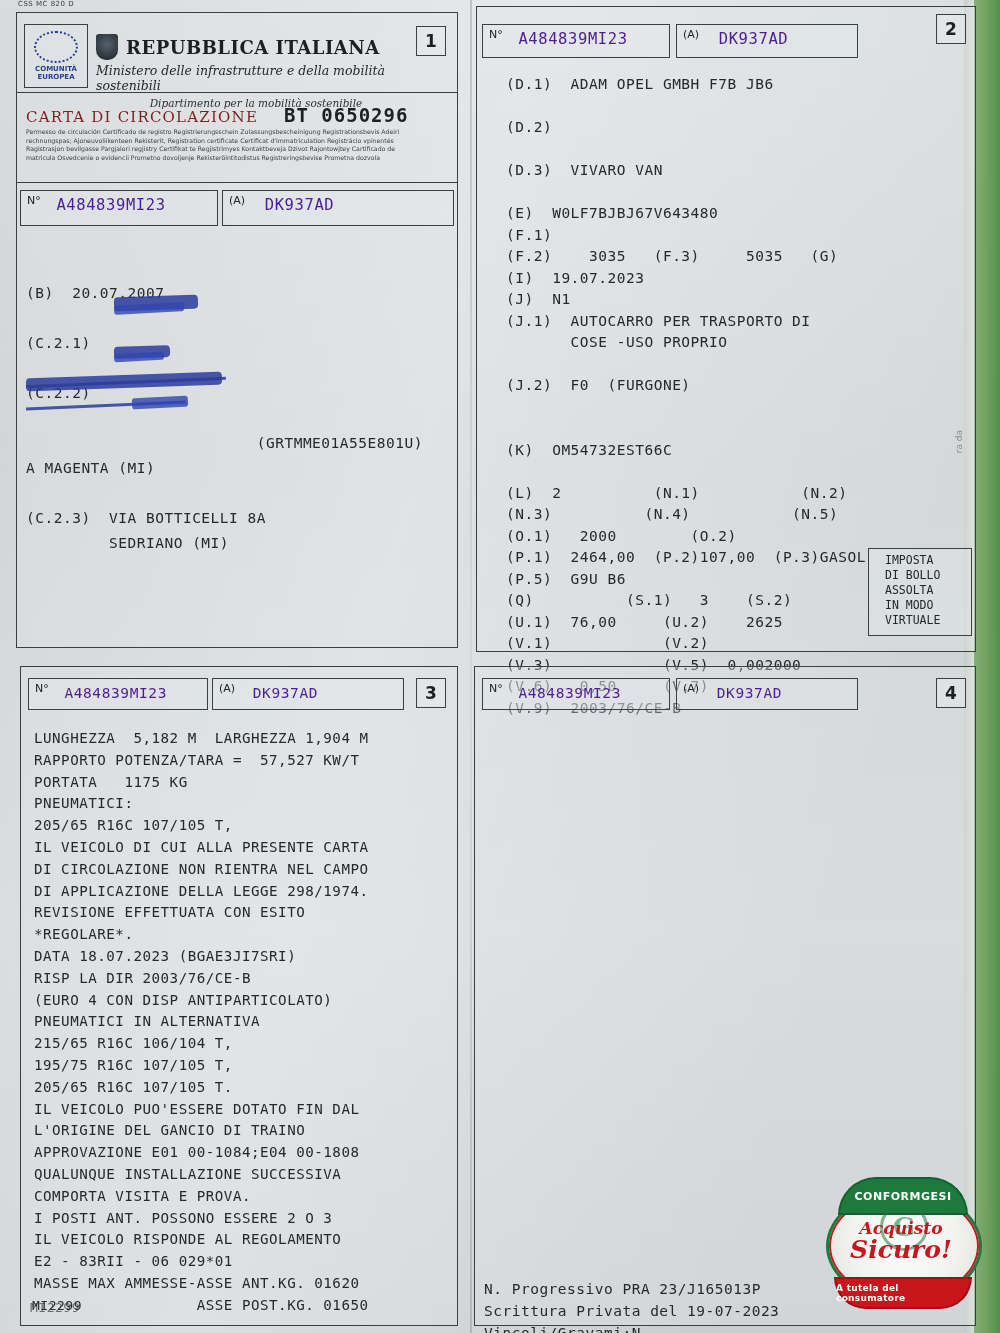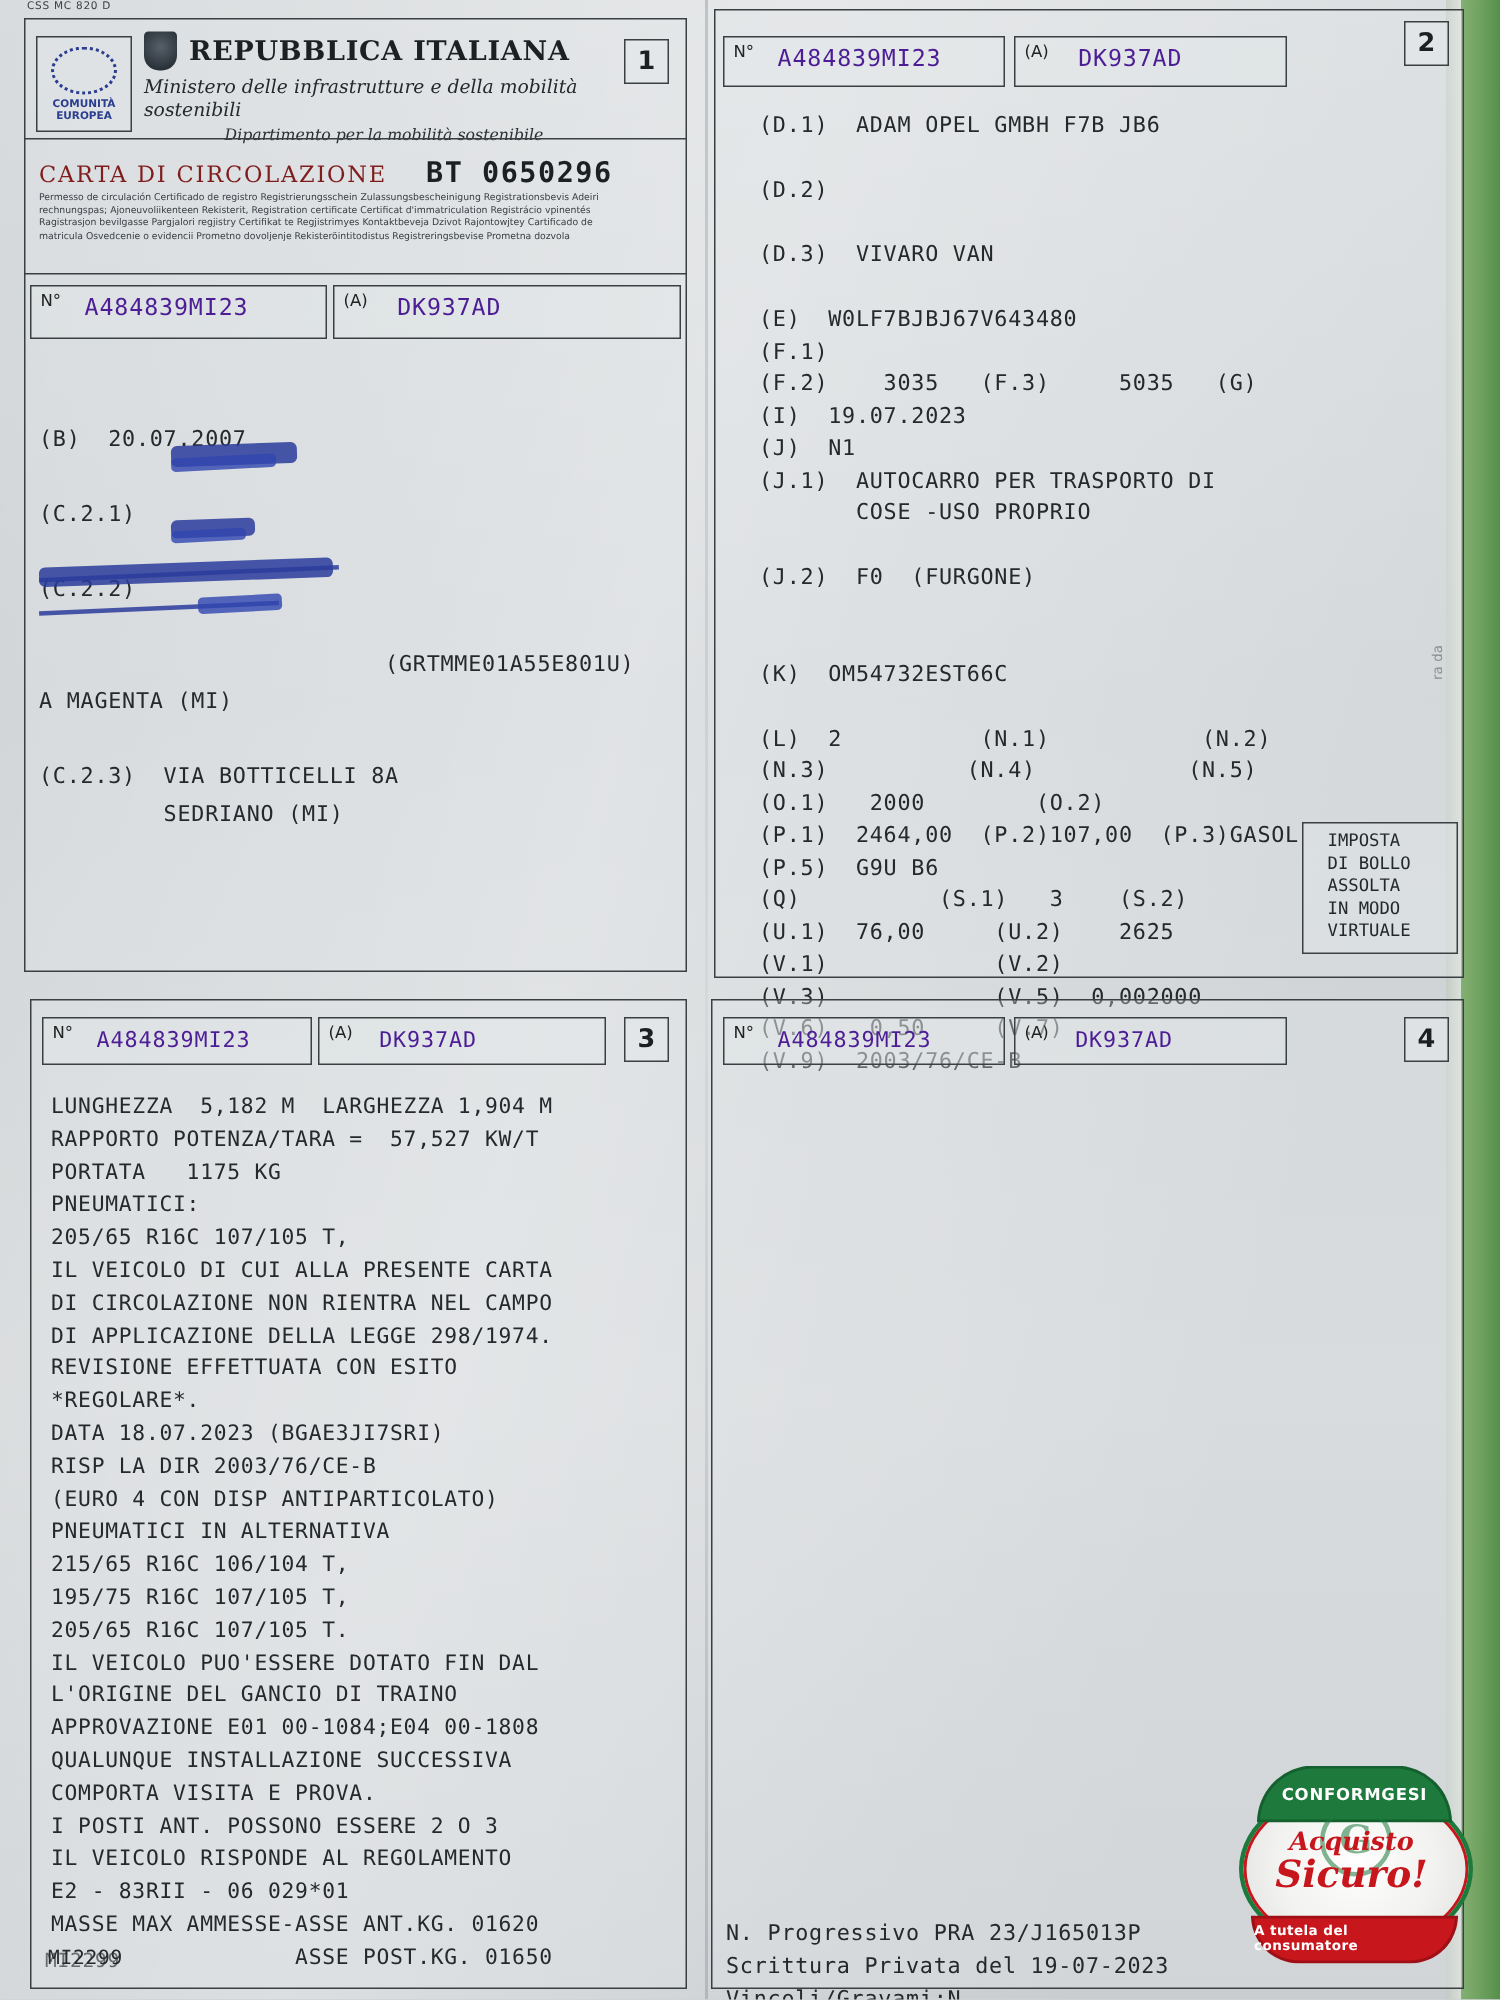--- a/index.html
+++ b/index.html
@@ -214,21 +214,21 @@
 
 <div class="panel" style="left:16px;top:12px;width:442px;height:636px;"></div>
 <div class="panel-num" style="left:416px;top:26px;">1</div>
 
 <div class="hdr-emblem">
   <div class="stars"></div>
   <div class="eu-txt">COMUNITÀ</div>
   <div class="eu-txt">EUROPEA</div>
 </div>
 
-<div style="position:absolute;left:96px;top:21px;width:320px;">
+<div style="position:absolute;left:96px;top:34px;width:320px;">
   <div style="display:flex;align-items:center;">
     <div class="crest"></div>
     <div class="rep-title">REPUBBLICA ITALIANA</div>
   </div>
   <div class="rep-sub" style="margin-top:3px;">Ministero delle infrastrutture e della mobilità sostenibili</div>
   <div class="rep-sub2" style="margin-top:4px;text-align:center;">Dipartimento per la mobilità sostenibile</div>
 </div>
 
 <div style="position:absolute;left:16px;top:92px;width:442px;height:0;border-top:1.5px solid #3a3f42;"></div>
 

